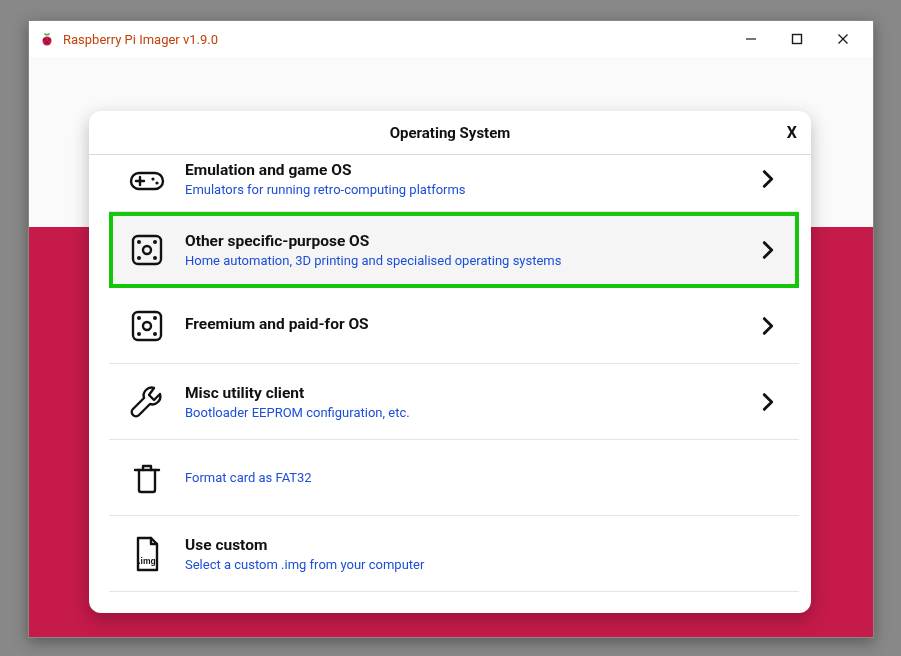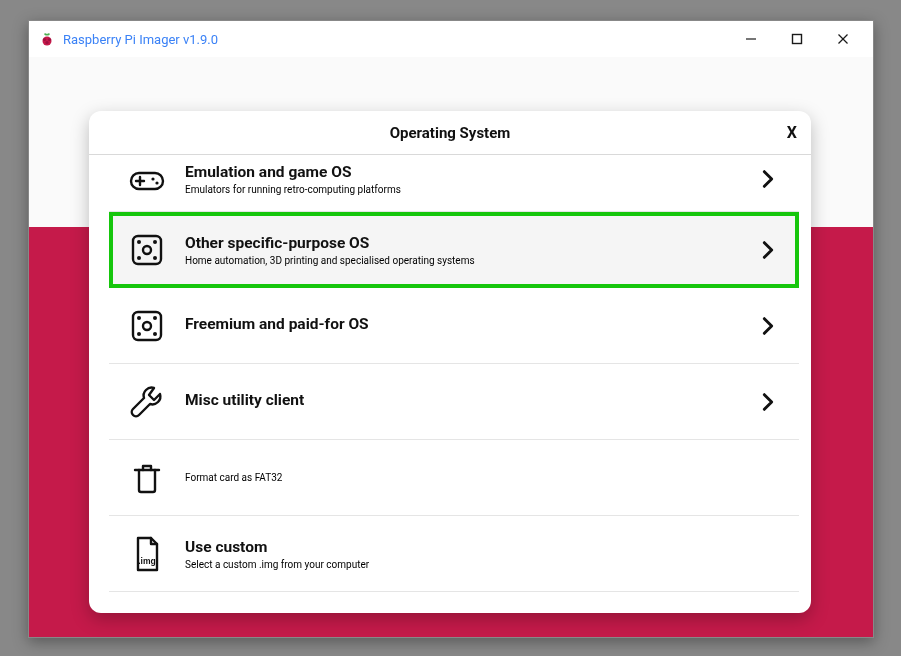--- a/index.html
+++ b/index.html
@@ -20,21 +20,21 @@
     box-shadow: 0 4px 14px rgba(0,0,0,0.35);
     display: flex;
     flex-direction: column;
   }
   .titlebar {
     height: 36px;
     display: flex;
     align-items: center;
     padding: 0 7px 0 10px;
     font-size: 13px;
-    color: #3b82f6;
+    color: #c2410c;
     flex: 0 0 auto;
   }
   .titlebar .app-icon {
     width: 16px; height: 16px; margin-right: 8px;
     position: relative;
   }
   .titlebar .app-title { flex: 1; }
   .win-btns { display: flex; }
   .win-btn {
     width: 46px; height: 30px;
@@ -104,21 +104,21 @@
     outline: 4px solid #16c60c;
     outline-offset: -4px;
   }
   .row-icon {
     width: 40px; height: 40px;
     flex: 0 0 40px;
     display:flex; align-items:center; justify-content:center;
   }
   .row-text { flex:1; min-width:0; }
   .row-title { font-weight:700; font-size:15.5px; color:#111; margin-bottom:3px; }
-  .row-desc  { font-size:10px; color:#000000; }
+  .row-desc  { font-size:13px; color:#1d4ed8; }
   .row-chevron {
     width: 22px; height:22px; flex:0 0 22px;
     display:flex; align-items:center; justify-content:center;
   }
   
   .row-chevron.hidden { visibility: hidden; }
 
   
   .list-scroll::-webkit-scrollbar { width: 12px; }
   .list-scroll::-webkit-scrollbar-thumb { background:#bfbfbf; border-radius:2px; }
@@ -231,20 +231,21 @@
             </div>
           </div>
           <div class="row">
             <div class="row-icon">
               <svg viewBox="0 0 40 40" width="40" height="40">
         <path d="M27 6 a8 8 0 0 0 -10 10 L6 27 a4 4 0 0 0 6 6 L23 22 a8 8 0 0 0 10 -10 l-6 6 -5 -5 z" stroke="#111" stroke-width="2.4" fill="none" stroke-linecap="round" stroke-linejoin="round"></path>
       </svg>
             </div>
             <div class="row-text">
               <div class="row-title">Misc utility client</div>
+              <div class="row-desc">Bootloader EEPROM configuration, etc.</div>
             </div>
             <div class="row-chevron">
               <svg viewBox="0 0 24 24" width="22" height="22">
     <polyline points="8,4 16,12 8,20" fill="none" stroke="#111" stroke-width="3.2" stroke-linecap="round" stroke-linejoin="round"></polyline>
   </svg>
             </div>
           </div>
           <div class="row">
             <div class="row-icon">
               <svg viewBox="0 0 40 40" width="40" height="40">

